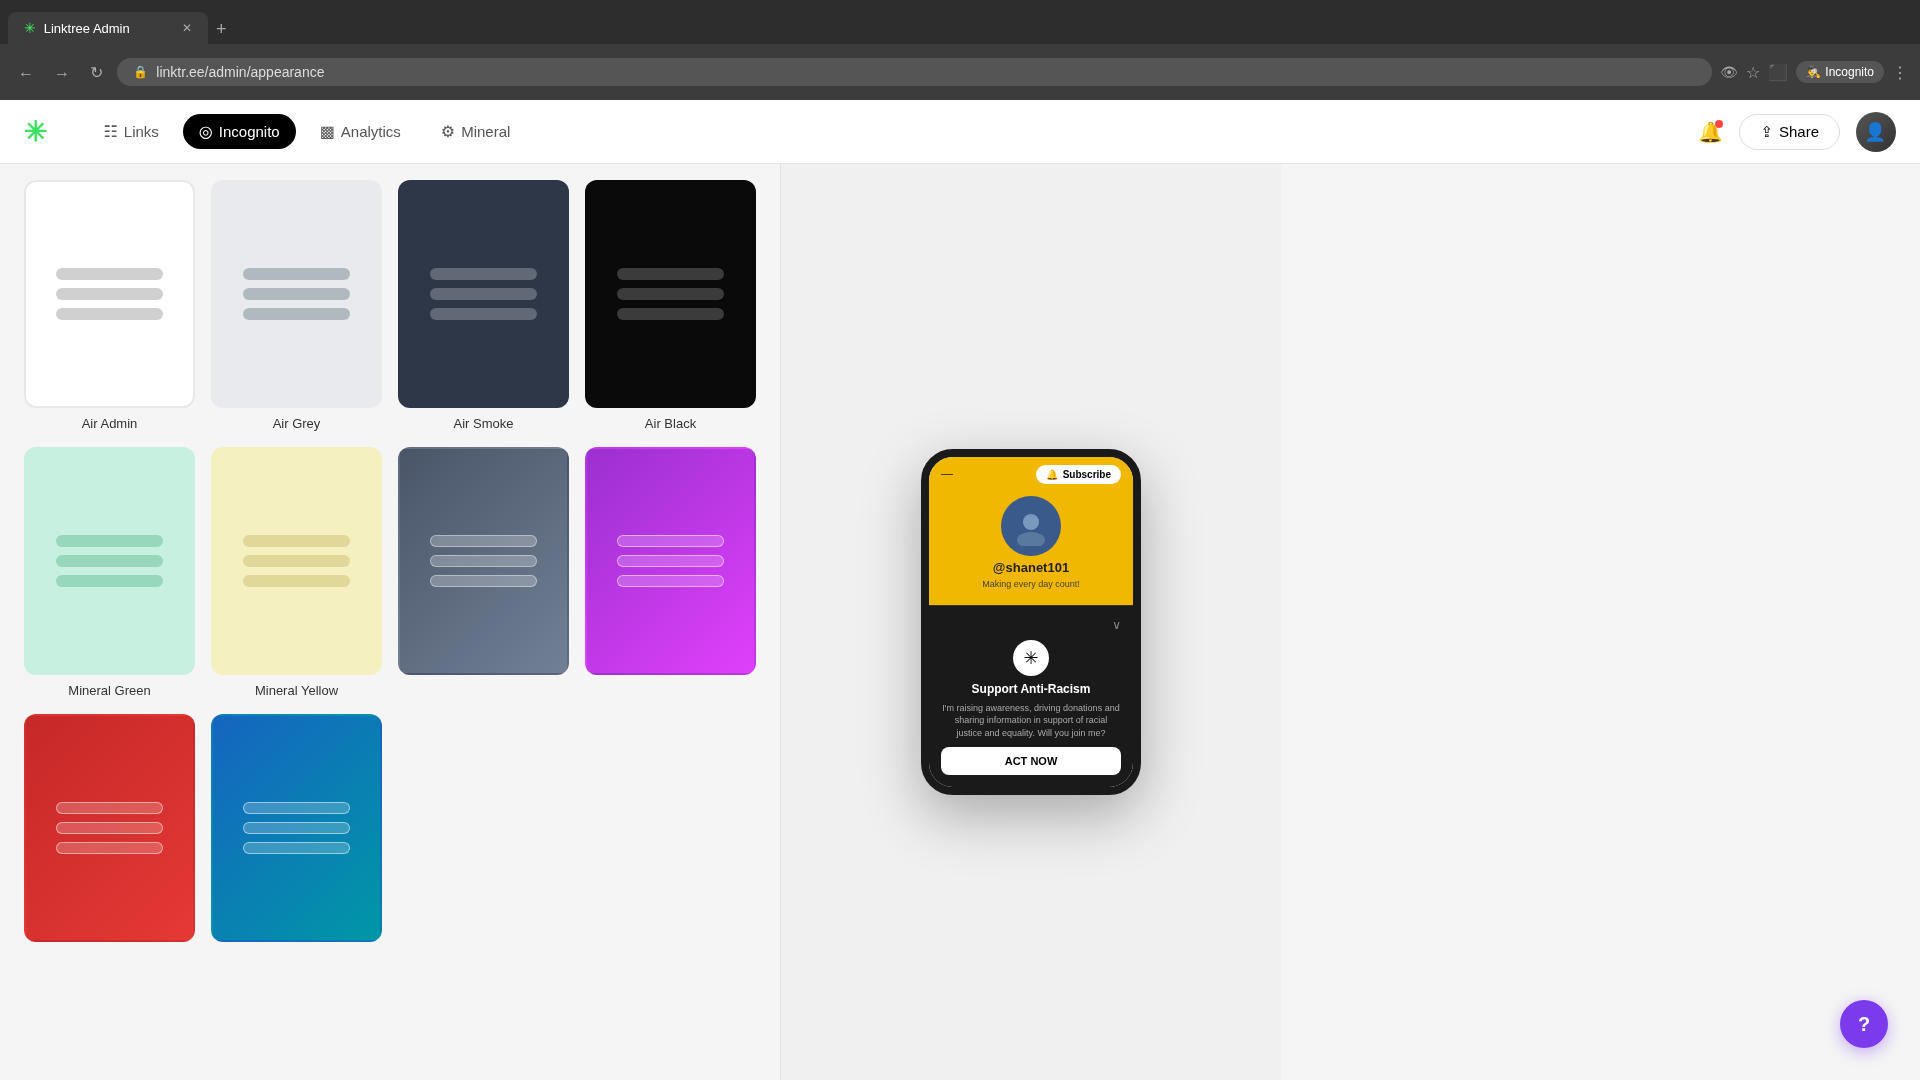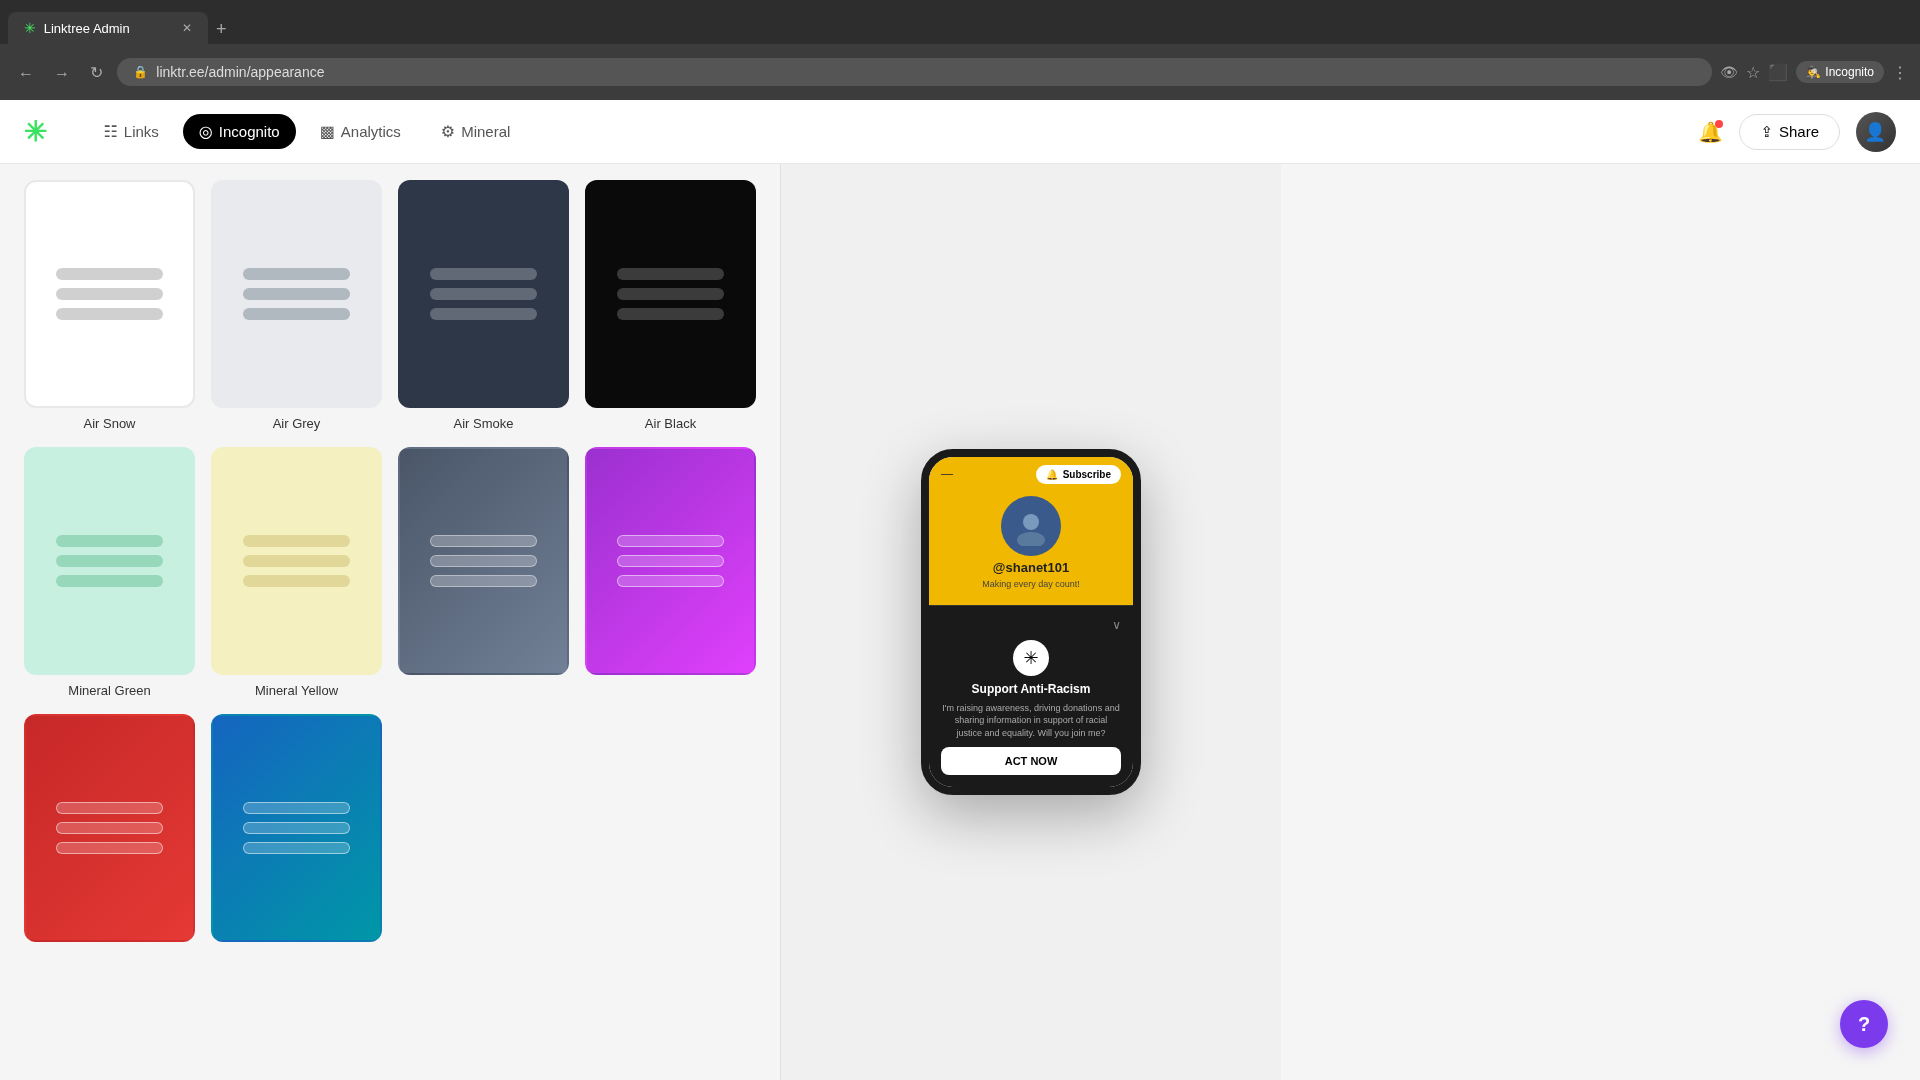--- a/index.html
+++ b/index.html
@@ -512,21 +512,21 @@
     <div class="themes-panel">
 
       <div class="themes-grid">
 
         <div class="theme-card">
           <div class="theme-preview air-snow">
             <div class="theme-bar"></div>
             <div class="theme-bar"></div>
             <div class="theme-bar"></div>
           </div>
-          <span class="theme-name">Air Snow</span>
+          <span class="theme-name">Air Admin</span>
         </div>
 
         <div class="theme-card">
           <div class="theme-preview air-grey">
             <div class="theme-bar"></div>
             <div class="theme-bar"></div>
             <div class="theme-bar"></div>
           </div>
           <span class="theme-name">Air Grey</span>
         </div>

